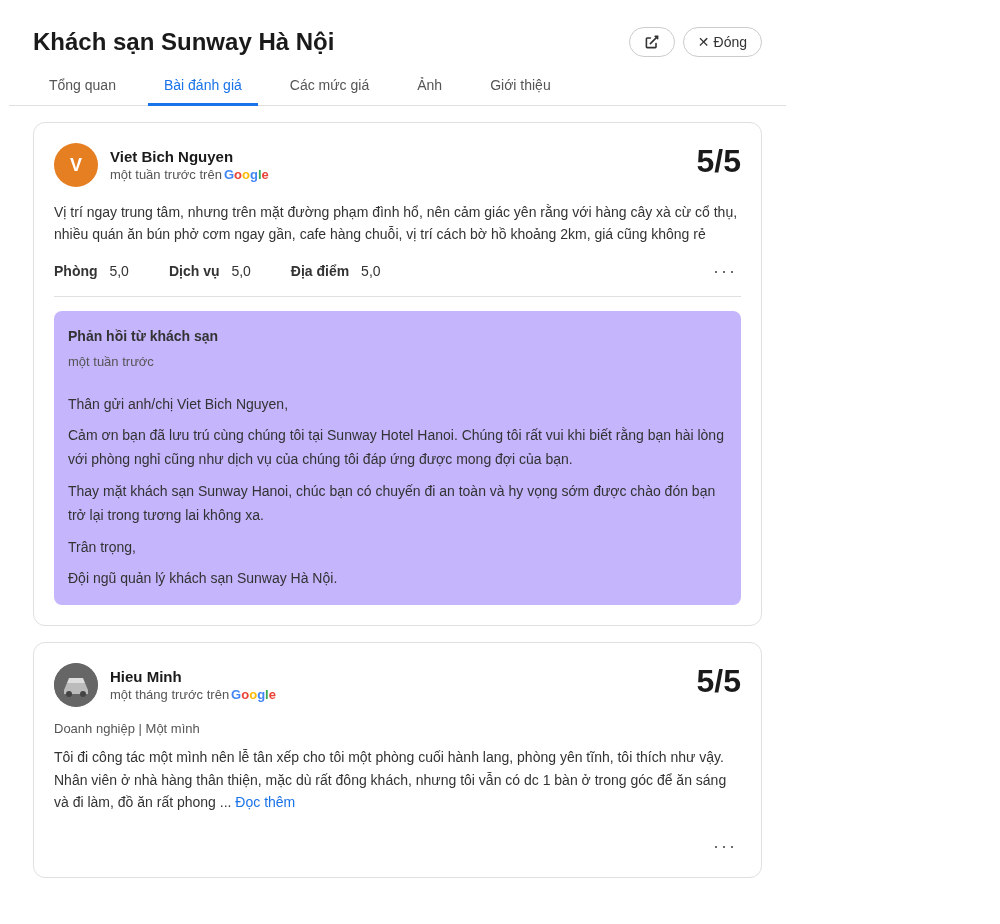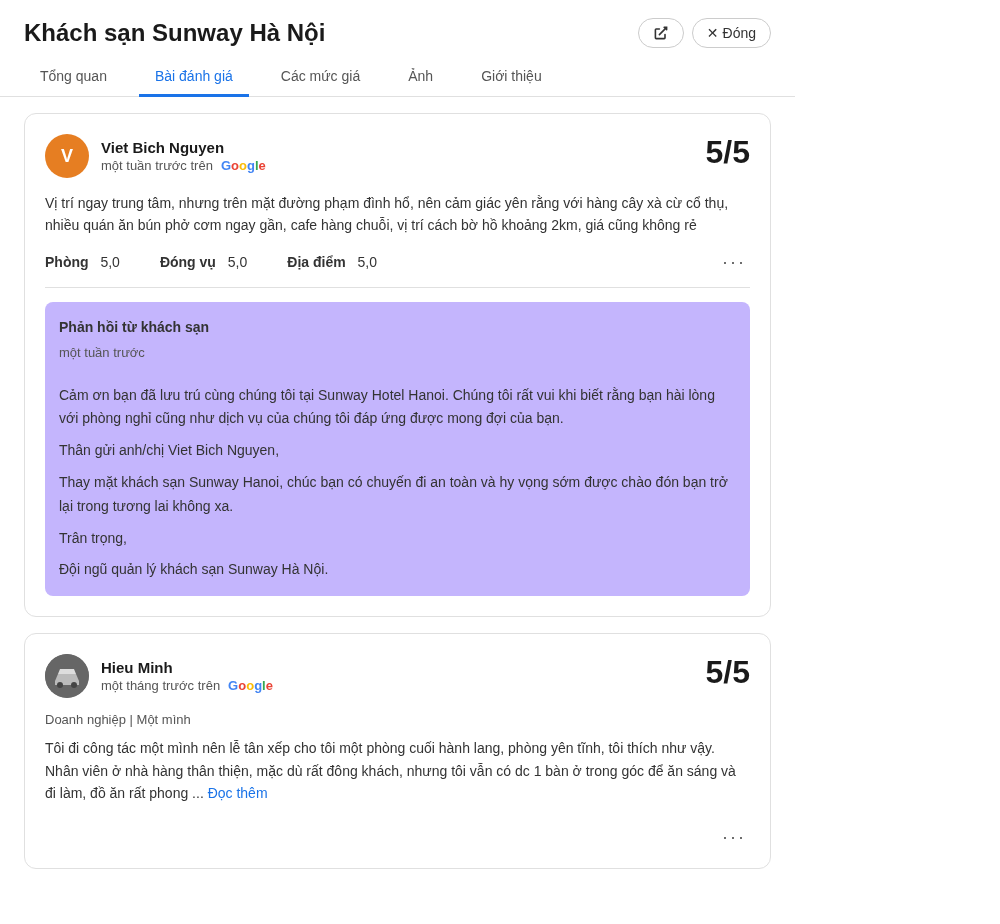--- a/index.html
+++ b/index.html
@@ -8,21 +8,21 @@
       background: #fff;
       color: #333;
       width: 1000px;
       min-height: 924px;
     }
 
     .page-container {
       background: #fff;
       width: 795px;
       min-height: 924px;
-      padding: 0;
+      padding: 9px;
     }
 
     
     .header {
       display: flex;
       align-items: center;
       justify-content: space-between;
       padding: 18px 24px 10px 24px;
     }
 
@@ -132,21 +132,21 @@
       font-size: 15px;
       font-weight: 600;
       color: #1a1a1a;
     }
 
     .reviewer-meta {
       font-size: 13px;
       color: #555;
       display: flex;
       align-items: center;
-      gap: 8px;
+      gap: 2px;
       margin-top: 2px;
     }
 
     .rating-score {
       font-size: 32px;
       font-weight: 600;
       color: #1a1a1a;
     }
 
     .review-text {
@@ -308,37 +308,37 @@
         <div class="rating-score">5/5</div>
       </div>
 
       <p class="review-text">Vị trí ngay trung tâm, nhưng trên mặt đường phạm đình hổ, nên cảm giác yên rằng với hàng cây xà cừ cổ thụ, nhiều quán ăn bún phở cơm ngay gần, cafe hàng chuỗi, vị trí cách bờ hồ khoảng 2km, giá cũng không rẻ</p>
 
       <div class="review-scores">
         <span class="score-item">
           <span class="score-label">Phòng</span>&nbsp;<span>5,0</span>
         </span>
         <span class="score-item">
-          <span class="score-label">Đóng vụ</span>&nbsp;<span>5,0</span>
+          <span class="score-label">Dịch vụ</span>&nbsp;<span>5,0</span>
         </span>
         <span class="score-item">
           <span class="score-label">Địa điểm</span>&nbsp;<span>5,0</span>
         </span>
         <span style="flex:1"></span>
         <span class="more-btn">···</span>
       </div>
 
       <hr class="divider">
 
       <div class="hotel-response">
         <div class="response-header">Phản hồi từ khách sạn</div>
         <div class="response-time">một tuần trước</div>
         <div class="response-body">
+          <p>Thân gửi anh/chị Viet Bich Nguyen,</p>
           <p>Cảm ơn bạn đã lưu trú cùng chúng tôi tại Sunway Hotel Hanoi. Chúng tôi rất vui khi biết rằng bạn hài lòng với phòng nghỉ cũng như dịch vụ của chúng tôi đáp ứng được mong đợi của bạn.</p>
-          <p>Thân gửi anh/chị Viet Bich Nguyen,</p>
           <p>Thay mặt khách sạn Sunway Hanoi, chúc bạn có chuyến đi an toàn và hy vọng sớm được chào đón bạn trở lại trong tương lai không xa.</p>
           <p>Trân trọng,</p>
           <p>Đội ngũ quản lý khách sạn Sunway Hà Nội.</p>
         </div>
       </div>
     </div>
 
     <div class="review-card">
       <div class="review-header">
         <div class="reviewer-info">

